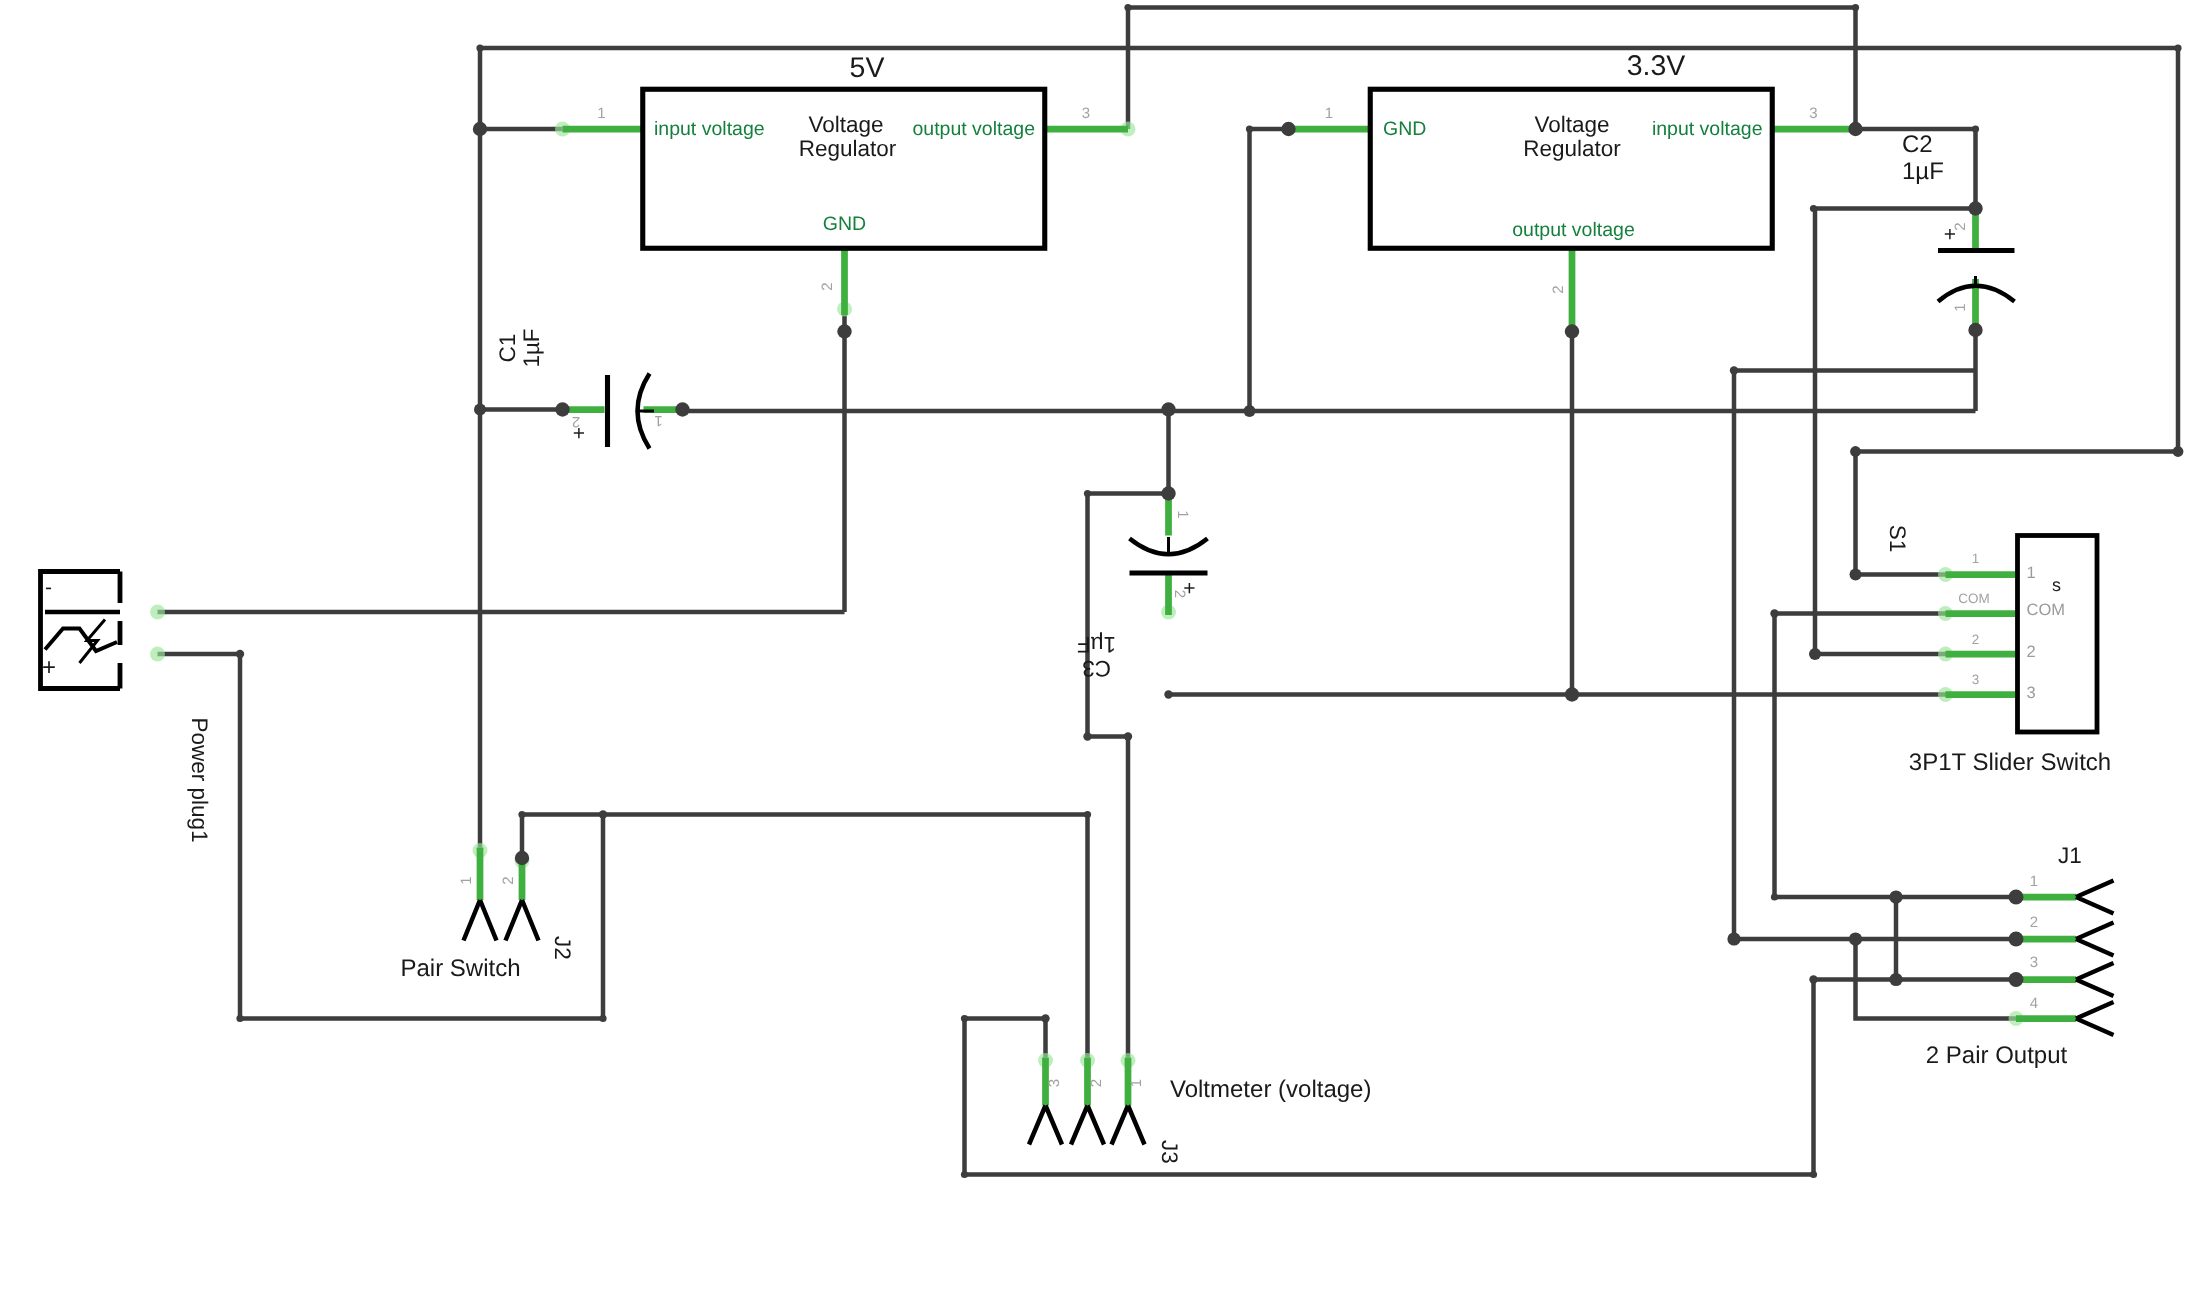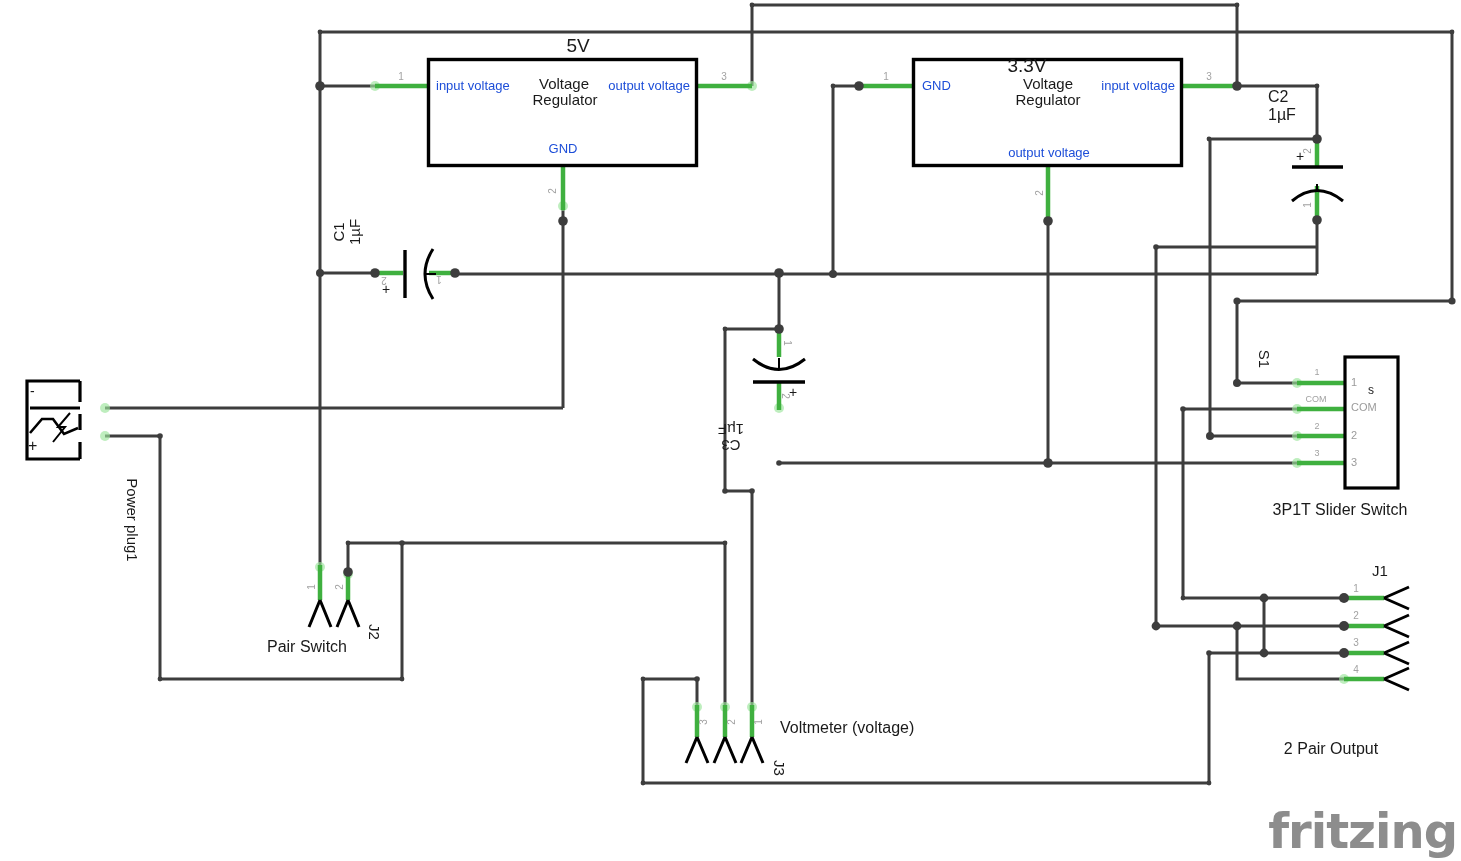--- a/index.html
+++ b/index.html
@@ -6,21 +6,21 @@
   #canvas{position:relative;width:1461px;height:861px;background:#ffffff;overflow:hidden;
           font-family:"Liberation Sans",sans-serif;}
   #wires{position:absolute;left:0;top:0;}
   .lbl{position:absolute;white-space:nowrap;color:#1a1a1a;font-size:16px;line-height:1.05;}
   .ctr{transform:translate(-50%,-50%);}
   .vctr{transform:translate(0,-50%);}
   .rctr{transform:translate(-100%,-50%);}
   .r90{transform:translate(-50%,-50%) rotate(90deg);}
   .rm90{transform:translate(-50%,-50%) rotate(-90deg);}
   .r180{transform:translate(-50%,-50%) rotate(180deg);}
-  .pin{font-size:13px;color:#1d4ed8;}
+  .pin{font-size:13px;color:#15803d;}
   .num{font-size:10px;color:#a2a2a2;}
   .tiny{font-size:9px;color:#a2a2a2;}
   .t19{font-size:19px;}
   .t15{font-size:15px;}
   .t14{font-size:14px;}
   .t12{font-size:12px;color:#222;}
   .t11{font-size:11px;color:#9b9b9b;}
   .twoline{text-align:center;}
   .logo{font-size:48px;font-weight:bold;color:#8d8d8d;letter-spacing:-1px;
         font-family:"DejaVu Sans",sans-serif;transform:translateX(-100%);}
@@ -217,21 +217,21 @@
 <div class="lbl t19 ctr" style="left:566px;top:46px;margin-left:12px;">5V</div>
 <div class="lbl t15 ctr" style="left:564px;top:84px;">Voltage</div>
 <div class="lbl t15 ctr" style="left:565px;top:100px;">Regulator</div>
 <div class="lbl pin vctr" style="left:436px;top:86px;">input voltage</div>
 <div class="lbl pin rctr" style="left:690px;top:86px;">output voltage</div>
 <div class="lbl pin ctr" style="left:563px;top:149px;">GND</div>
 <div class="lbl num ctr" style="left:401px;top:77px;">1</div>
 <div class="lbl num ctr" style="left:724px;top:77px;">3</div>
 <div class="lbl num rm90" style="left:553px;top:191px;">2</div>
 
-<div class="lbl t19 ctr" style="left:1027px;top:45px;margin-top:21px;">3.3V</div>
+<div class="lbl t19 ctr" style="left:1104px;top:45px;">3.3V</div>
 <div class="lbl t15 ctr" style="left:1048px;top:84px;">Voltage</div>
 <div class="lbl t15 ctr" style="left:1048px;top:100px;">Regulator</div>
 <div class="lbl pin vctr" style="left:922px;top:86px;">GND</div>
 <div class="lbl pin rctr" style="left:1175px;top:86px;">input voltage</div>
 <div class="lbl pin ctr" style="left:1049px;top:153px;">output voltage</div>
 <div class="lbl num ctr" style="left:886px;top:77px;">1</div>
 <div class="lbl num ctr" style="left:1209px;top:77px;">3</div>
 <div class="lbl num rm90" style="left:1040px;top:193px;">2</div>
 
 <div class="lbl t15 rm90 twoline" style="left:347px;top:232px;">
@@ -279,21 +279,20 @@
 <div class="lbl tiny ctr" style="left:1317px;top:373px;">1</div>
 <div class="lbl tiny ctr" style="left:1316px;top:400px;">COM</div>
 <div class="lbl tiny ctr" style="left:1317px;top:427px;">2</div>
 <div class="lbl tiny ctr" style="left:1317px;top:454px;">3</div>
 <div class="lbl t11 vctr" style="left:1351px;top:383px;">1</div>
 <div class="lbl t11 vctr" style="left:1351px;top:408px;">COM</div>
 <div class="lbl t11 vctr" style="left:1351px;top:436px;">2</div>
 <div class="lbl t11 vctr" style="left:1351px;top:463px;">3</div>
 
 <div class="lbl t15" style="left:1372px;top:563px;">J1</div>
-<div class="lbl ctr" style="left:1331px;top:705px;margin-top:44px;">2 Pair Output</div>
+<div class="lbl ctr" style="left:1331px;top:705px;">2 Pair Output</div>
 <div class="lbl num ctr" style="left:1356px;top:589px;">1</div>
 <div class="lbl num ctr" style="left:1356px;top:616px;">2</div>
 <div class="lbl num ctr" style="left:1356px;top:643px;">3</div>
 <div class="lbl num ctr" style="left:1356px;top:670px;">4</div>
 
-<div class="lbl logo" style="left:1457px;top:806px;">fritzing</div>
 
 </div>
 
 </body></html>

